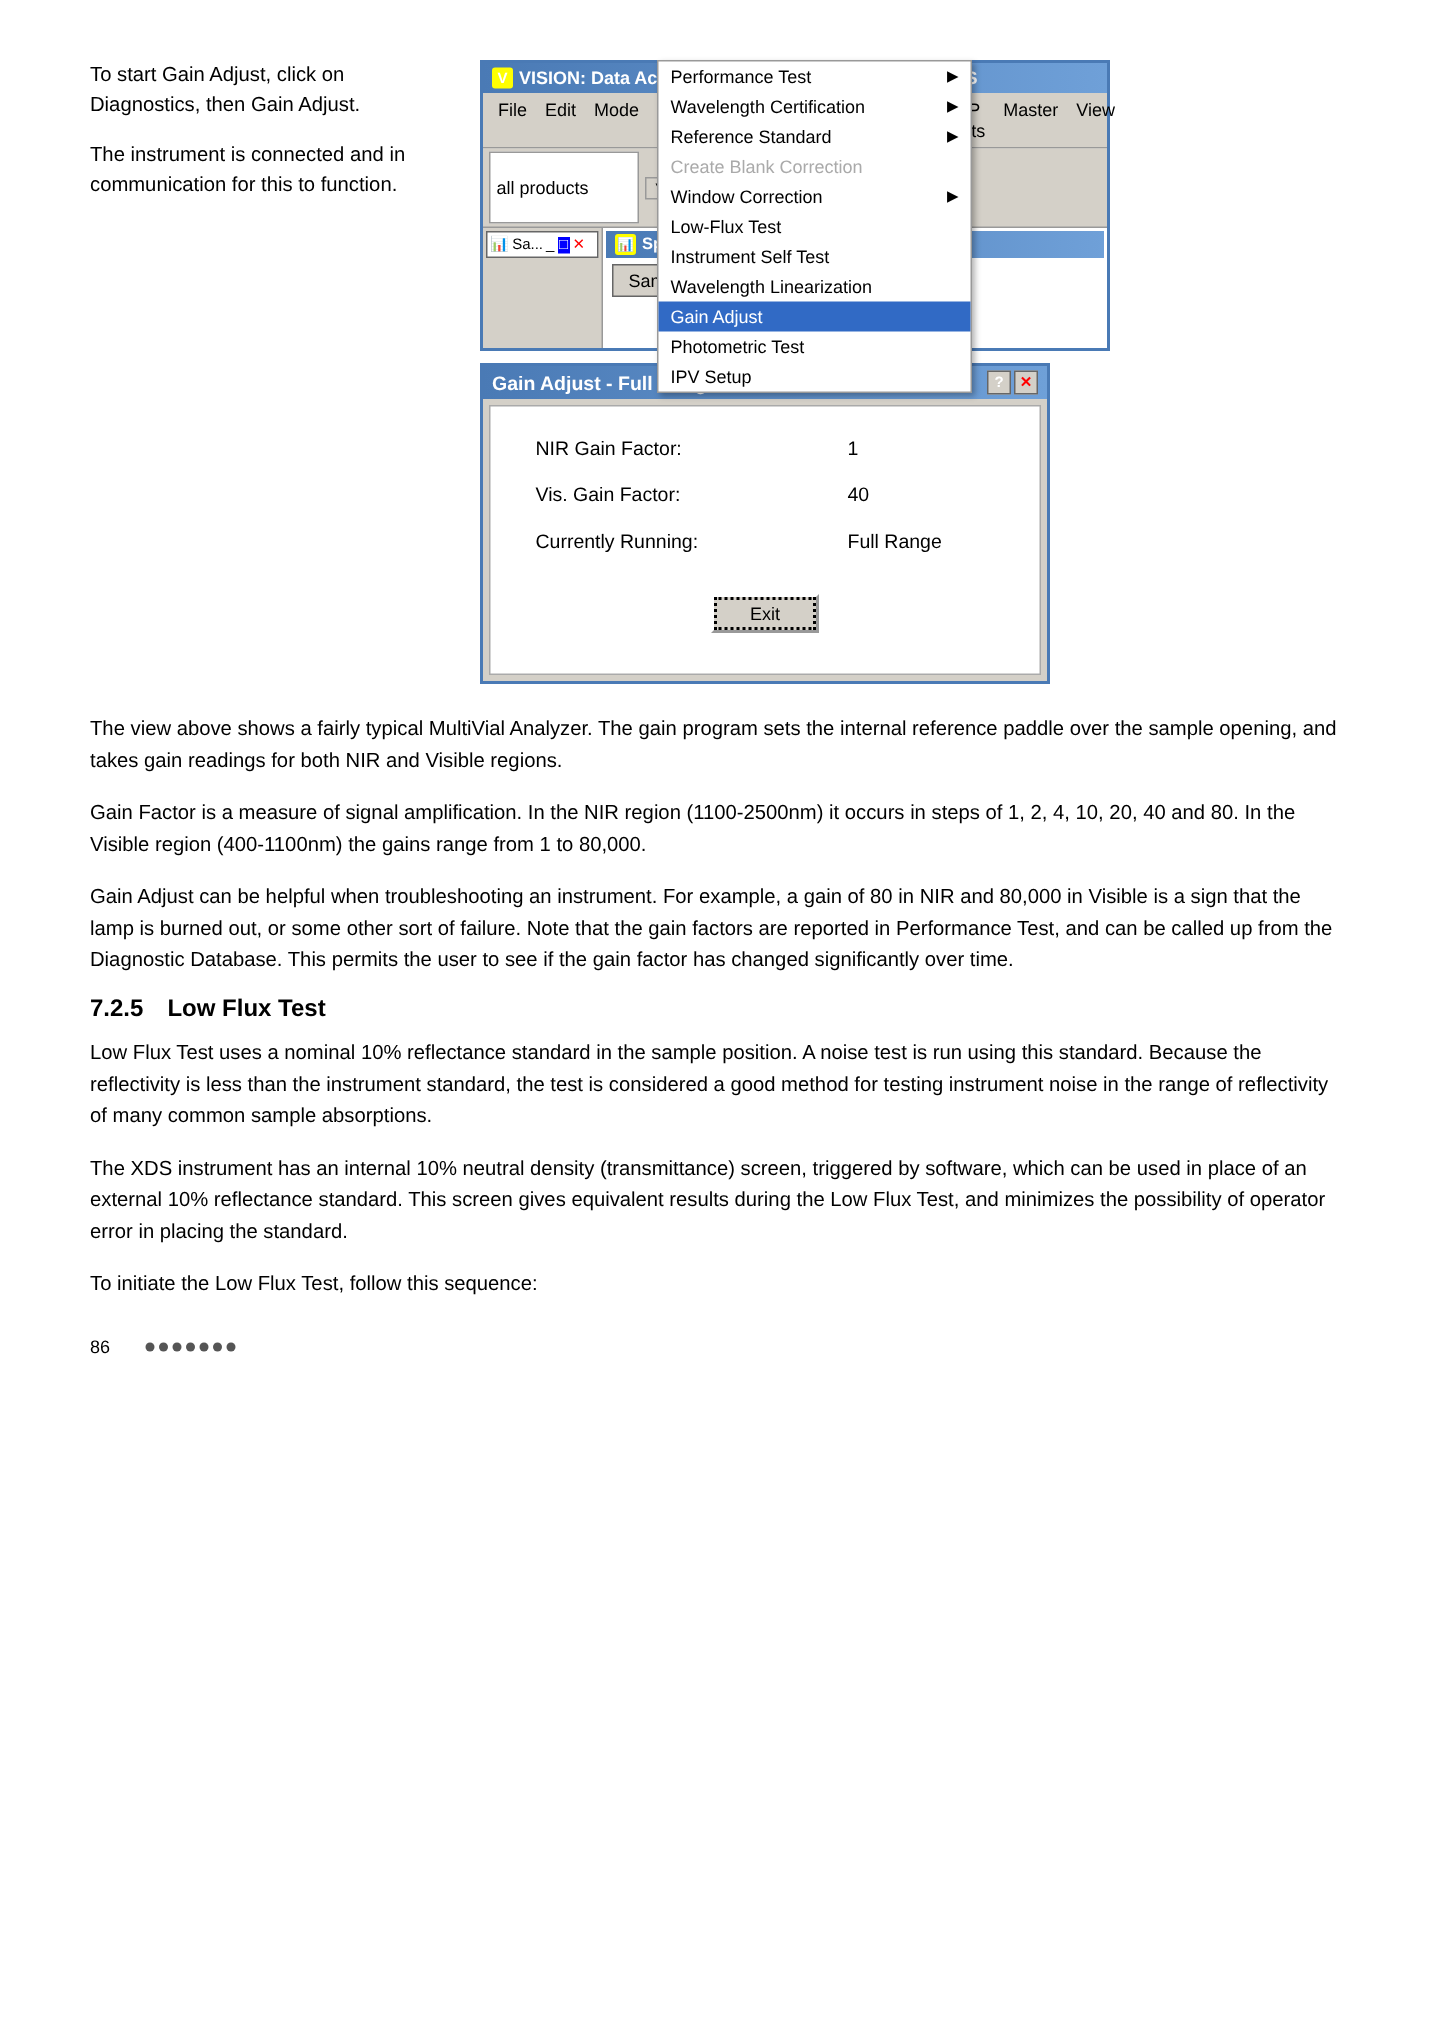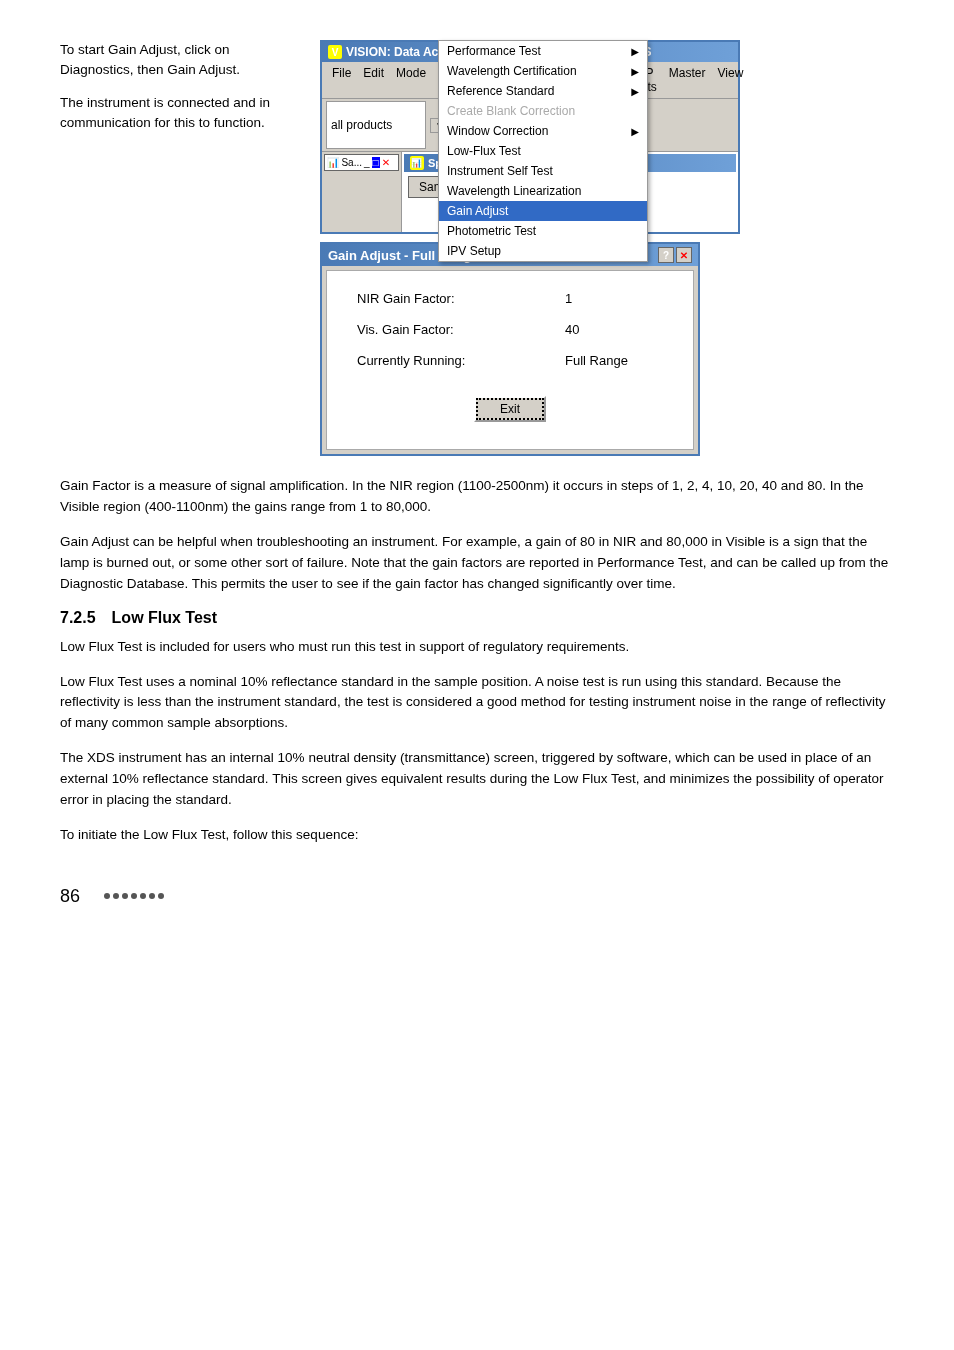--- a/index.html
+++ b/index.html
@@ -297,25 +297,25 @@
       gap: 16px;
     }
 
     .section-num {
       font-size: 16px;
       font-weight: bold;
     }
 
     
     .page-footer {
-      margin-top: 40px;
+      margin-top: 24px;
       display: flex;
       align-items: center;
       gap: 24px;
-      font-size: 18px;
+      font-size: 12px;
     }
 
     .footer-dots {
       display: flex;
       gap: 3px;
     }
 
     .footer-dot {
       width: 6px;
       height: 6px;
@@ -454,29 +454,29 @@
             <span class="gain-value">Full Range</span>
           </div>
           <div class="exit-btn-area">
             <button class="exit-btn">Exit</button>
           </div>
         </div>
       </div>
     </div>
   </div>
 
+  <p class="body-text">The view above shows a fairly typical MultiVial Analyzer. The gain program sets the internal reference paddle over the sample opening, and takes gain readings for both NIR and Visible regions.</p>
   <p class="body-text">Gain Factor is a measure of signal amplification. In the NIR region (1100-2500nm) it occurs in steps of 1, 2, 4, 10, 20, 40 and 80. In the Visible region (400-1100nm) the gains range from 1 to 80,000.</p>
   <p class="body-text">Gain Adjust can be helpful when troubleshooting an instrument. For example, a gain of 80 in NIR and 80,000 in Visible is a sign that the lamp is burned out, or some other sort of failure. Note that the gain factors are reported in Performance Test, and can be called up from the Diagnostic Database. This permits the user to see if the gain factor has changed significantly over time.</p>
 
   <div class="section-heading">
     <span class="section-num">7.2.5</span>
     <span>Low Flux Test</span>
   </div>
 
-  <p class="body-text">Low Flux Test is included for users who must run this test in support of regulatory requirements.</p>
   <p class="body-text"> Low Flux Test uses a nominal 10% reflectance standard in the sample position. A noise test is run using this standard. Because the reflectivity is less than the instrument standard, the test is considered a good method for testing instrument noise in the range of reflectivity of many common sample absorptions.</p>
   <p class="body-text">The XDS instrument has an internal 10% neutral density (transmittance) screen, triggered by software, which can be used in place of an external 10% reflectance standard. This screen gives equivalent results during the Low Flux Test, and minimizes the possibility of operator error in placing the standard.</p>
   <p class="body-text">To initiate the Low Flux Test, follow this sequence:</p>
 
   <div class="page-footer">
     <span>86</span>
     <div class="footer-dots">
       <div class="footer-dot"></div>
       <div class="footer-dot"></div>
       <div class="footer-dot"></div>

